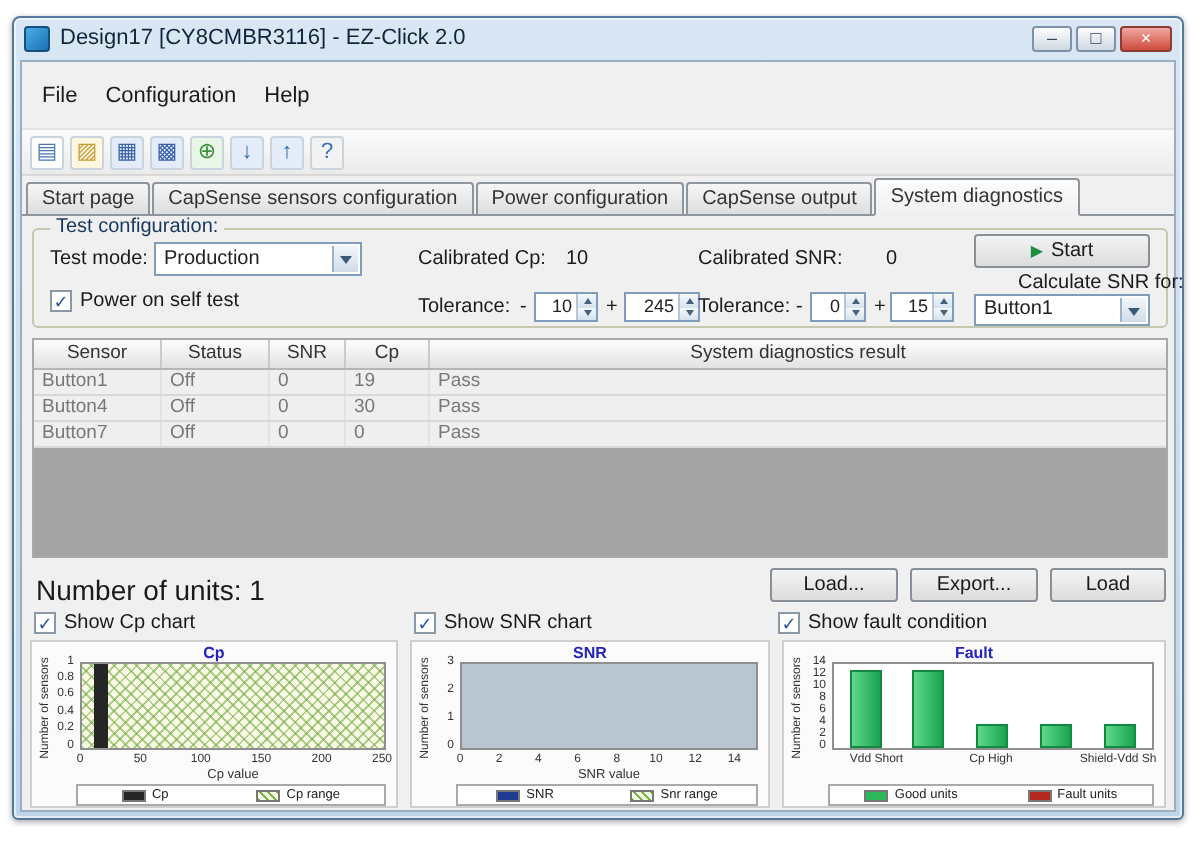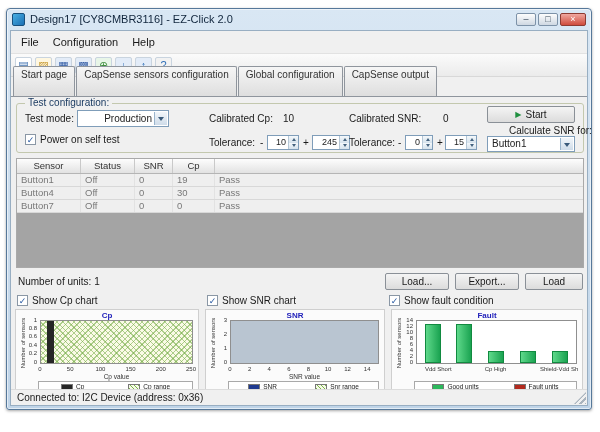--- a/index.html
+++ b/index.html
@@ -16,32 +16,32 @@
               border:1px solid #17507e; border-radius:2px; margin-right:5px; flex:0 0 auto; }
   .title { font-size:11px; color:#10253c; white-space:nowrap; }
   .winbtns { margin-left:auto; display:flex; gap:2px; }
   .wb { width:20px; height:13px; font-size:9px; line-height:11px; text-align:center;
         background:linear-gradient(#fdfdfd,#cfd8e2); border:1px solid #7d92a8; border-radius:2px; color:#345; }
   .wb.close { background:linear-gradient(#f0a8a0,#cf4b3d); border-color:#8d3b33; color:#fff; width:26px; }
 
   .window-body { position:absolute; left:3px; right:3px; top:21px; bottom:3px;
                  background:#f0f0f0; border:1px solid #98aec2; display:flex; flex-direction:column; }
 
-  .menubar { height:23px; background:#f0f0f0; border-bottom:1px solid #e2e2e2;
+  .menubar { height:34px; background:#f0f0f0; border-bottom:1px solid #e2e2e2;
              display:flex; align-items:center; padding:0 3px; }
   .menu-item { padding:1px 7px; font-size:11px; color:#1a1a1a; }
 
   .toolbar { height:23px; background:linear-gradient(#fbfbfb,#ebebeb); border-bottom:1px solid #d8d8d8;
              display:flex; align-items:center; padding:0 4px; gap:3px; }
   .tool-icon { width:17px; height:17px; border:1px solid #c9d4df; border-radius:2px;
                font-size:11px; line-height:15px; text-align:center; }
 
   .tabbar { height:19px; background:#f0f0f0; display:flex; align-items:flex-end; padding:0 2px;
             position:relative; z-index:2; }
-  .tab { height:30px; line-height:15px; padding:0 7px; font-size:10px; color:#333; white-space:nowrap;
+  .tab { height:16px; line-height:15px; padding:0 7px; font-size:10px; color:#333; white-space:nowrap;
          background:linear-gradient(#f6f6f6,#dedede); border:1px solid #8f959d; border-bottom:none;
          border-radius:2px 2px 0 0; margin-right:1px; }
   .tab.active { height:19px; line-height:18px; background:linear-gradient(#fdfdfd,#f0f0f0);
                 position:relative; margin-bottom:-1px; border-bottom:1px solid #f0f0f0; z-index:3; }
 
   .content { flex:1; position:relative; background:#f0f0f0; border-top:1px solid #8f959d; }
 
   
   .groupbox { position:absolute; left:5px; top:6px; width:568px; height:50px;
               border:1px solid #c3c8ae; border-radius:3px; }
@@ -70,21 +70,21 @@
 
   
   .table { position:absolute; left:5px; top:61px; width:568px; height:110px;
            border:1px solid #a9a9a9; background:#a4a4a4; overflow:hidden; }
   .thead { display:flex; height:15px; background:linear-gradient(#fdfdfd,#e2e2e2); border-bottom:1px solid #b5b5b5; }
   .th { font-size:9.5px; color:#333; padding:1px 4px; border-right:1px solid #c9c9c9; line-height:12px; white-space:nowrap; overflow:hidden;text-align:center; }
   .tr { display:flex; height:13px; background:#efefef; border-bottom:1px solid #d8d8d8; }
   .td { font-size:9.5px; color:#787878; padding:0 4px; border-right:1px solid #e2e2e2; line-height:12px; white-space:nowrap; overflow:hidden; }
 
   
-  .units { position:absolute; left:7px; top:179px; font-size:10px; color:#1a1a1a; }
+  .units { position:absolute; left:7px; top:179px; font-size:14px; color:#1a1a1a; }
   .act-btn { position:absolute; top:176px; height:17px; }
 
   
   .chart { position:absolute; top:212px; height:84px; background:#fbfbfb; border:1px solid #cfcfcf; }
   .chart-title { position:absolute; top:1px; left:0; right:0; text-align:center; font-size:8px; font-weight:bold; color:#2323bb; }
   .ylab { position:absolute; left:-22px; top:30px; width:58px; text-align:center; font-size:6px; color:#333;
           transform:rotate(-90deg); white-space:nowrap; }
   .plot { position:absolute; left:24px; top:10px; right:5px; height:44px; border:1px solid #8f8f8f; }
   .plot-hatch { background-color:#fafae6;
     background-image:repeating-linear-gradient(45deg,rgba(112,170,66,.55) 0 1px,transparent 1px 4px),
@@ -145,31 +145,32 @@
           <span class="tool-icon" style="color: rgb(58, 98, 168); background: rgb(227, 236, 248);">▦</span>
           <span class="tool-icon" style="color: rgb(58, 98, 168); background: rgb(227, 236, 248);">▩</span>
           <span class="tool-icon" style="color: rgb(63, 143, 63); background: rgb(232, 246, 232);">⊕</span>
           <span class="tool-icon" style="color: rgb(47, 111, 184); background: rgb(227, 236, 248);">↓</span>
           <span class="tool-icon" style="color: rgb(47, 111, 184); background: rgb(227, 236, 248);">↑</span>
           <span class="tool-icon" style="color: rgb(47, 111, 184); background: rgb(242, 242, 242);">?</span>
         </div>
       <div class="tabbar">
           <span class="tab">Start page</span>
           <span class="tab">CapSense sensors configuration</span>
-          <span class="tab">Global configuration</span>
+          <span class="tab">Power configuration</span>
           <span class="tab">CapSense output</span>
+          <span class="tab active">System diagnostics</span>
         </div>
 
       <div class="content">
 
         <div class="groupbox">
           <span class="group-label">Test configuration:</span>
 
           <span class="lbl" style="left:8px; top:9px;">Test mode:</span>
-          <span class="combo" style="left:60px; top:6px; width:92px;text-align:right;">
+          <span class="combo" style="left:60px; top:6px; width:104px;">
             <span>Production</span>
             <span class="arrow"></span>
           </span>
 
           <span class="lbl" style="left:192px; top:9px;">Calibrated Cp:</span>
           <span class="lbl" style="left:266px; top:9px;">10</span>
           <span class="lbl" style="left:332px; top:9px;">Calibrated SNR:</span>
           <span class="lbl" style="left:426px; top:9px;">0</span>
 
           <span class="checkbox" style="left:8px; top:30px;">
@@ -223,20 +224,21 @@
             <span class="arrow"></span>
           </span>
         </div>
 
         <div class="table">
           <div class="thead">
               <span class="th" style="width: 64px;">Sensor</span>
               <span class="th" style="width: 54px;">Status</span>
               <span class="th" style="width: 38px;">SNR</span>
               <span class="th" style="width: 42px;">Cp</span>
+              <span class="th" style="flex: 1 1 0%; text-align: center; border-right: none;">System diagnostics result</span>
             </div>
           <div>
               <div class="tr">
                 <span class="td" style="width: 64px;">Button1</span>
                 <span class="td" style="width: 54px;">Off</span>
                 <span class="td" style="width: 38px;">0</span>
                 <span class="td" style="width: 42px;">19</span>
                 <span class="td" style="flex: 1 1 0%; border-right: none;">Pass</span>
               </div>
               <div class="tr">
@@ -363,21 +365,17 @@
             <span class="ytick" style="top: 18.5px;">10</span>
             <span class="ytick" style="top: 12.5px;">12</span>
             <span class="ytick" style="top: 6.5px;">14</span>
             <span class="xtick" style="left: 46.26px; transform: translateX(-50%);">Vdd Short</span>
             <span class="xtick" style="left: 103.5px; transform: translateX(-50%);">Cp High</span>
             <span class="xtick" style="left: 167.1px; transform: translateX(-50%);">Shield-Vdd Sh</span>
           </div>
 
       </div>
 
-      <div class="statusbar">
-        <span>Connected to: I2C Device (address: 0x36)</span>
-        <span class="grip"></span>
-      </div>
 
     </div>
   </div>
 
 </div>
 
 </body></html>

